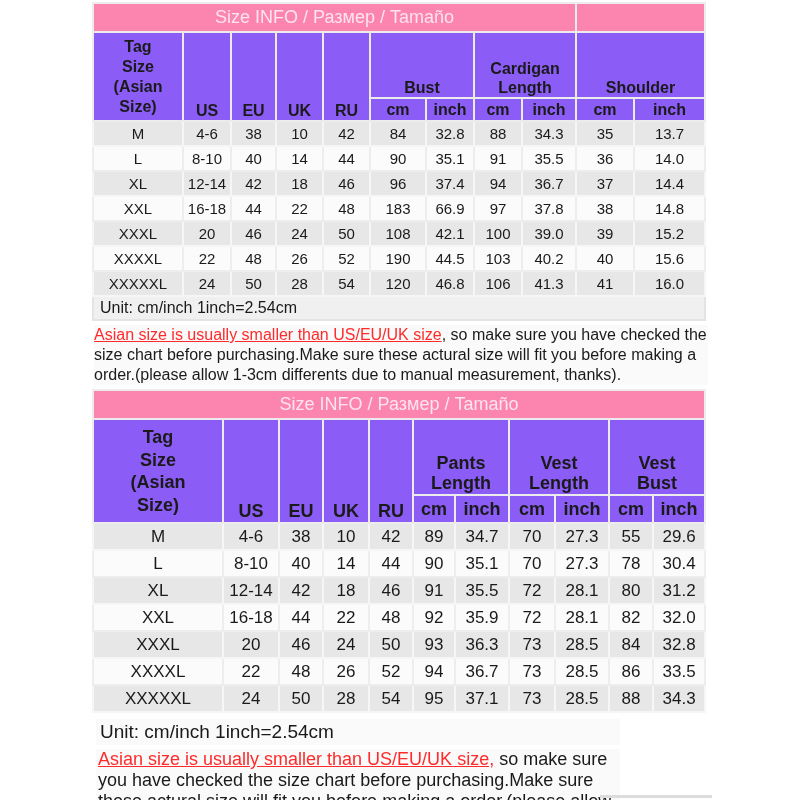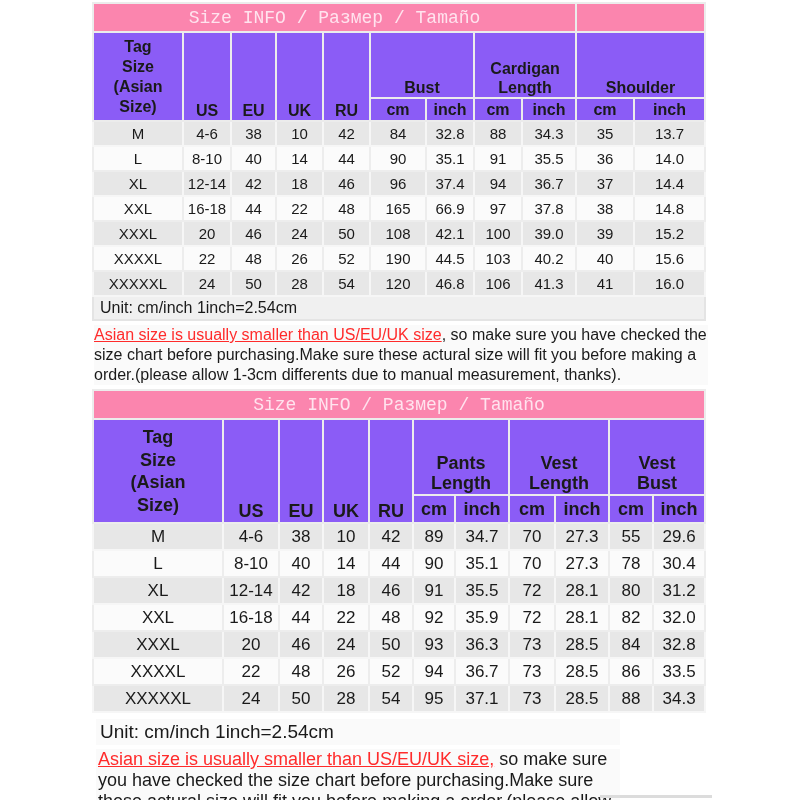--- a/index.html
+++ b/index.html
@@ -14,21 +14,21 @@
     border-collapse:collapse;table-layout:fixed;width:614px;background:#fff;
   }
   table.size-table td{
     border:2px solid #ececec;text-align:center;padding:0;overflow:hidden;
   }
   
   td.banner{
     background:#fb85ae;color:#ffe3ee;text-align:left;
     font-size:18px;padding:3px 0 3px 8px;border-color:#e9e9e9;
   }
-  tr.banner-row{height:29px;font-family:Liberation Mono, monospace;}
+  tr.banner-row{height:29px;}
   
   td.hd{background:#8b5cf6;font-weight:bold;border-color:#d6d6d6;}
   td.corner{white-space:pre-line;line-height:1.25;vertical-align:middle;}
   td.collabel{vertical-align:bottom;padding-bottom:3px;}
   td.group{vertical-align:bottom;white-space:pre-line;line-height:1.15;padding-bottom:1px;}
   
   tr.odd td{background:#e7e7e7;border-color:#f6f6f6;}
   tr.even td{background:#fbfbfb;border-color:#ededed;}
   tr.unit-row td{
     background:#f0f0f0;text-align:left;padding:2px 0 2px 6px;
@@ -159,21 +159,21 @@
             <td>36.7</td>
             <td>37</td>
             <td>14.4</td>
           </tr>
           <tr class="even">
             <td>XXL</td>
             <td>16-18</td>
             <td>44</td>
             <td>22</td>
             <td>48</td>
-            <td>165</td>
+            <td>183</td>
             <td>66.9</td>
             <td>97</td>
             <td>37.8</td>
             <td>38</td>
             <td>14.8</td>
           </tr>
           <tr class="odd">
             <td>XXXL</td>
             <td>20</td>
             <td>46</td>

